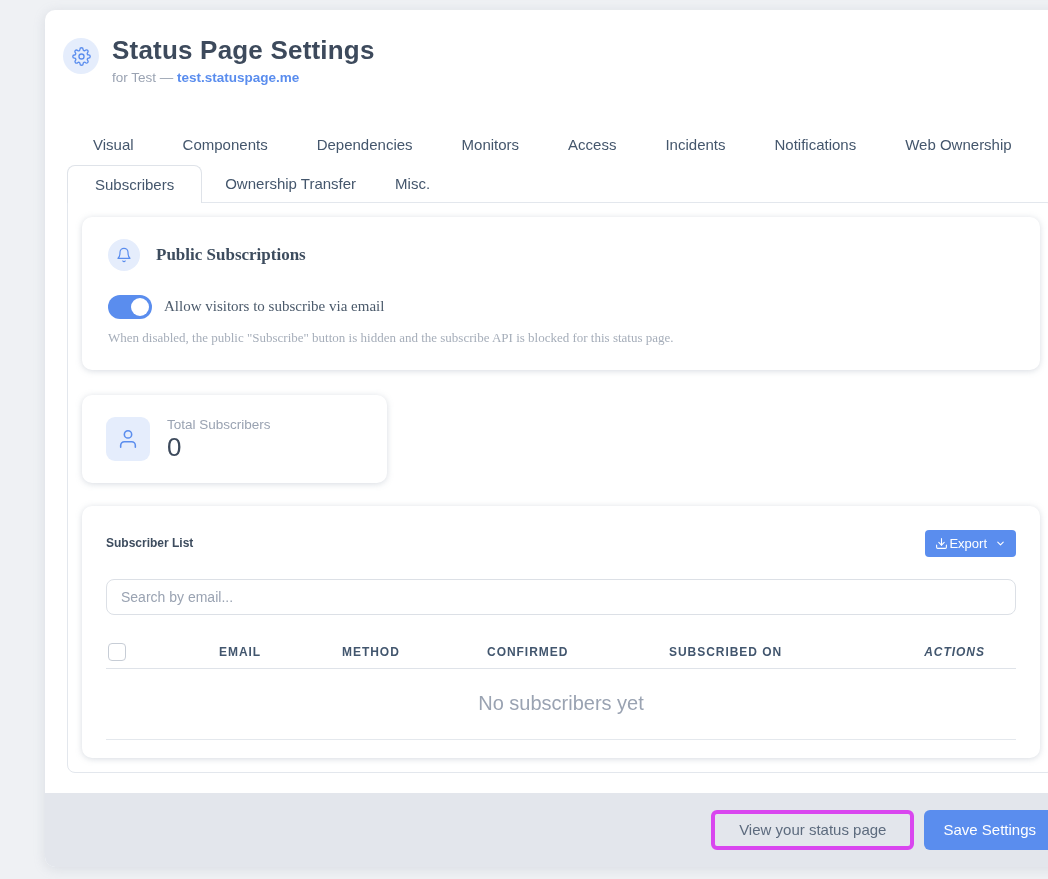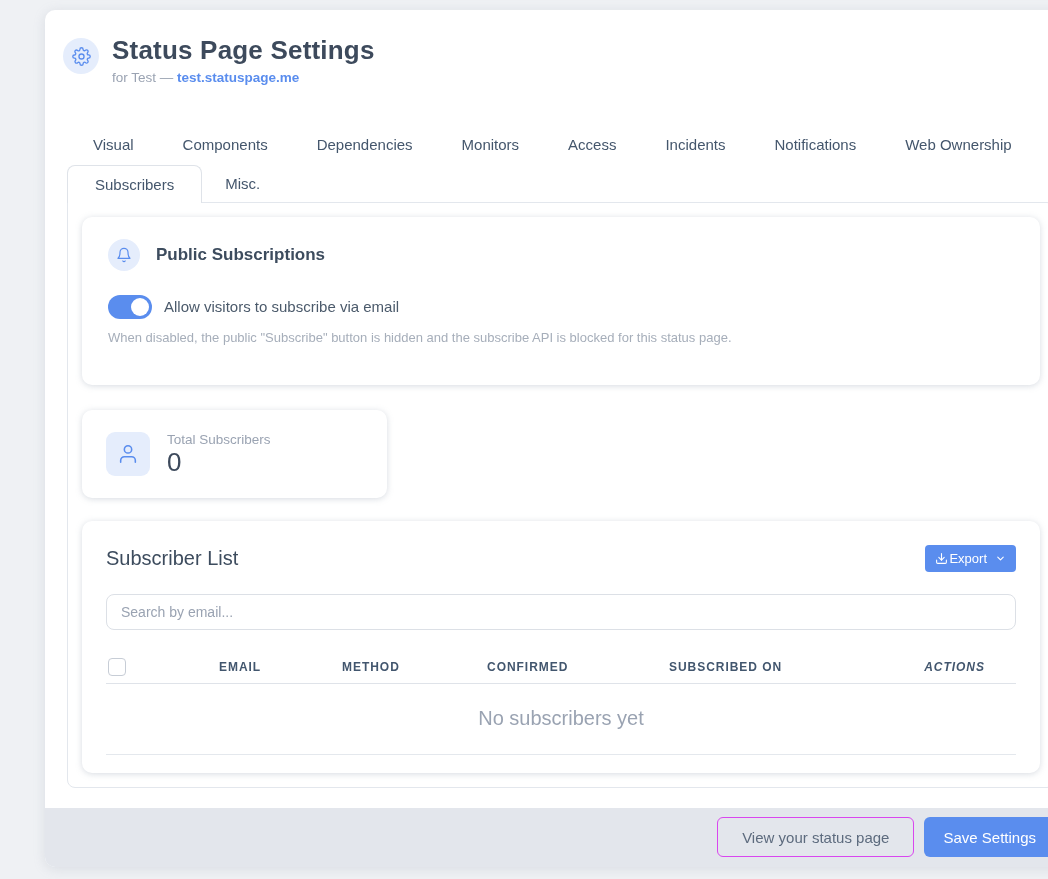--- a/index.html
+++ b/index.html
@@ -42,21 +42,21 @@
   .tab-panel {
     margin:0 22px 20px; border:1px solid #e3e7ed; border-radius:0 8px 8px 8px;
     background:#fff; padding:14px; position:relative; z-index:1;
   }
   .section-card {
     background:#fff; border-radius:10px;
     box-shadow:0 1px 6px rgba(140,152,170,.35);
   }
 
   
-  .pub-card { padding:22px 26px 40px; }
+  .pub-card { padding:22px 26px 24px;font-family:Liberation Serif, serif; }
   .card-head { display:flex; align-items:center; gap:16px; }
   .round-badge.sm { width:32px; height:32px; }
   .card-title { font-size:17px; font-weight:600; color:#3d4c5e; }
   .toggle-row { display:flex; align-items:center; gap:12px; margin-top:24px; }
   .toggle {
     width:44px; height:24px; border-radius:12px; background:#5a8dee; position:relative;
     cursor:pointer; flex:0 0 auto;
   }
   .toggle .knob {
     position:absolute; top:3px; right:3px; width:18px; height:18px; border-radius:50%;
@@ -70,21 +70,21 @@
   .square-badge {
     width:44px; height:44px; border-radius:9px; background:#e5edfc; color:#5a8dee;
     display:flex; align-items:center; justify-content:center; flex:0 0 auto;
   }
   .stat-label { font-size:13.5px; color:#9aa3b2; }
   .stat-value { font-size:26px; color:#3d4a5c; font-weight:500; margin-top:2px; line-height:1; }
 
   
   .list-card { margin-top:23px; padding:24px 24px 18px; }
   .list-head { display:flex; align-items:center; justify-content:space-between; }
-  .list-title { font-size:20px; font-weight:400; color:#3d4c5e; }
+  .list-title { font-size:12px; font-weight:700; color:#3d4c5e; }
   .export-btn {
     display:inline-flex; align-items:center; gap:1px;
     background:#5a8dee; color:#fff; border:none; border-radius:4px;
     height:27px; padding:0 10px; font-size:13px; font-family:inherit; cursor:pointer;
   }
   .export-btn .chev { margin-left:7px; display:flex; }
   .search-input {
     margin-top:22px; width:100%; height:36px; border:1px solid #dce0e6; border-radius:8px;
     padding:0 14px; font-size:14px; font-family:inherit; color:#0f766e; outline:none; display:block;
   }
@@ -108,21 +108,21 @@
     border-bottom:1px solid #e4e8ed; font-size:20px; color:#9aa3b2;
   }
 
   
   .spacer { flex:1; }
   .footer-band {
     height:80px; background:#e3e6ec; border-radius:0 0 10px 10px;
     display:flex; align-items:center; justify-content:flex-end; gap:10px; padding-right:22px;
   }
   .btn { height:40px; border-radius:6px; font-size:15px; font-family:inherit; cursor:pointer; }
-  .btn-outline { background:transparent; border:1px solid #d946ef; color:#5d6b7e; padding:0 24px; }
+  .btn-outline { background:transparent; border:4px solid #d946ef; color:#5d6b7e; padding:0 24px; }
   .btn-primary { background:#5a8dee; border:none; color:#fff; padding:0 19px; }
 
   svg { display:block; }
 </style>
 </head>
 <body>
 
 <div class="outer-card">
 
   <div class="page-header">
@@ -147,20 +147,21 @@
       <div class="tab">Components</div>
       <div class="tab">Dependencies</div>
       <div class="tab">Monitors</div>
       <div class="tab">Access</div>
       <div class="tab">Incidents</div>
       <div class="tab">Notifications</div>
       <div class="tab">Web Ownership</div>
     </div>
     <div class="tab-row2">
       <div class="tab active">Subscribers</div>
+      <div class="tab">Ownership Transfer</div>
       <div class="tab">Misc.</div>
     </div>
   </div>
 
   <div class="tab-panel">
 
     <div class="section-card pub-card">
       <div class="card-head">
         <div class="round-badge sm">
           <svg width="16" height="16" viewBox="0 0 24 24" fill="none" stroke="currentColor" stroke-width="1.8" stroke-linecap="round" stroke-linejoin="round">

